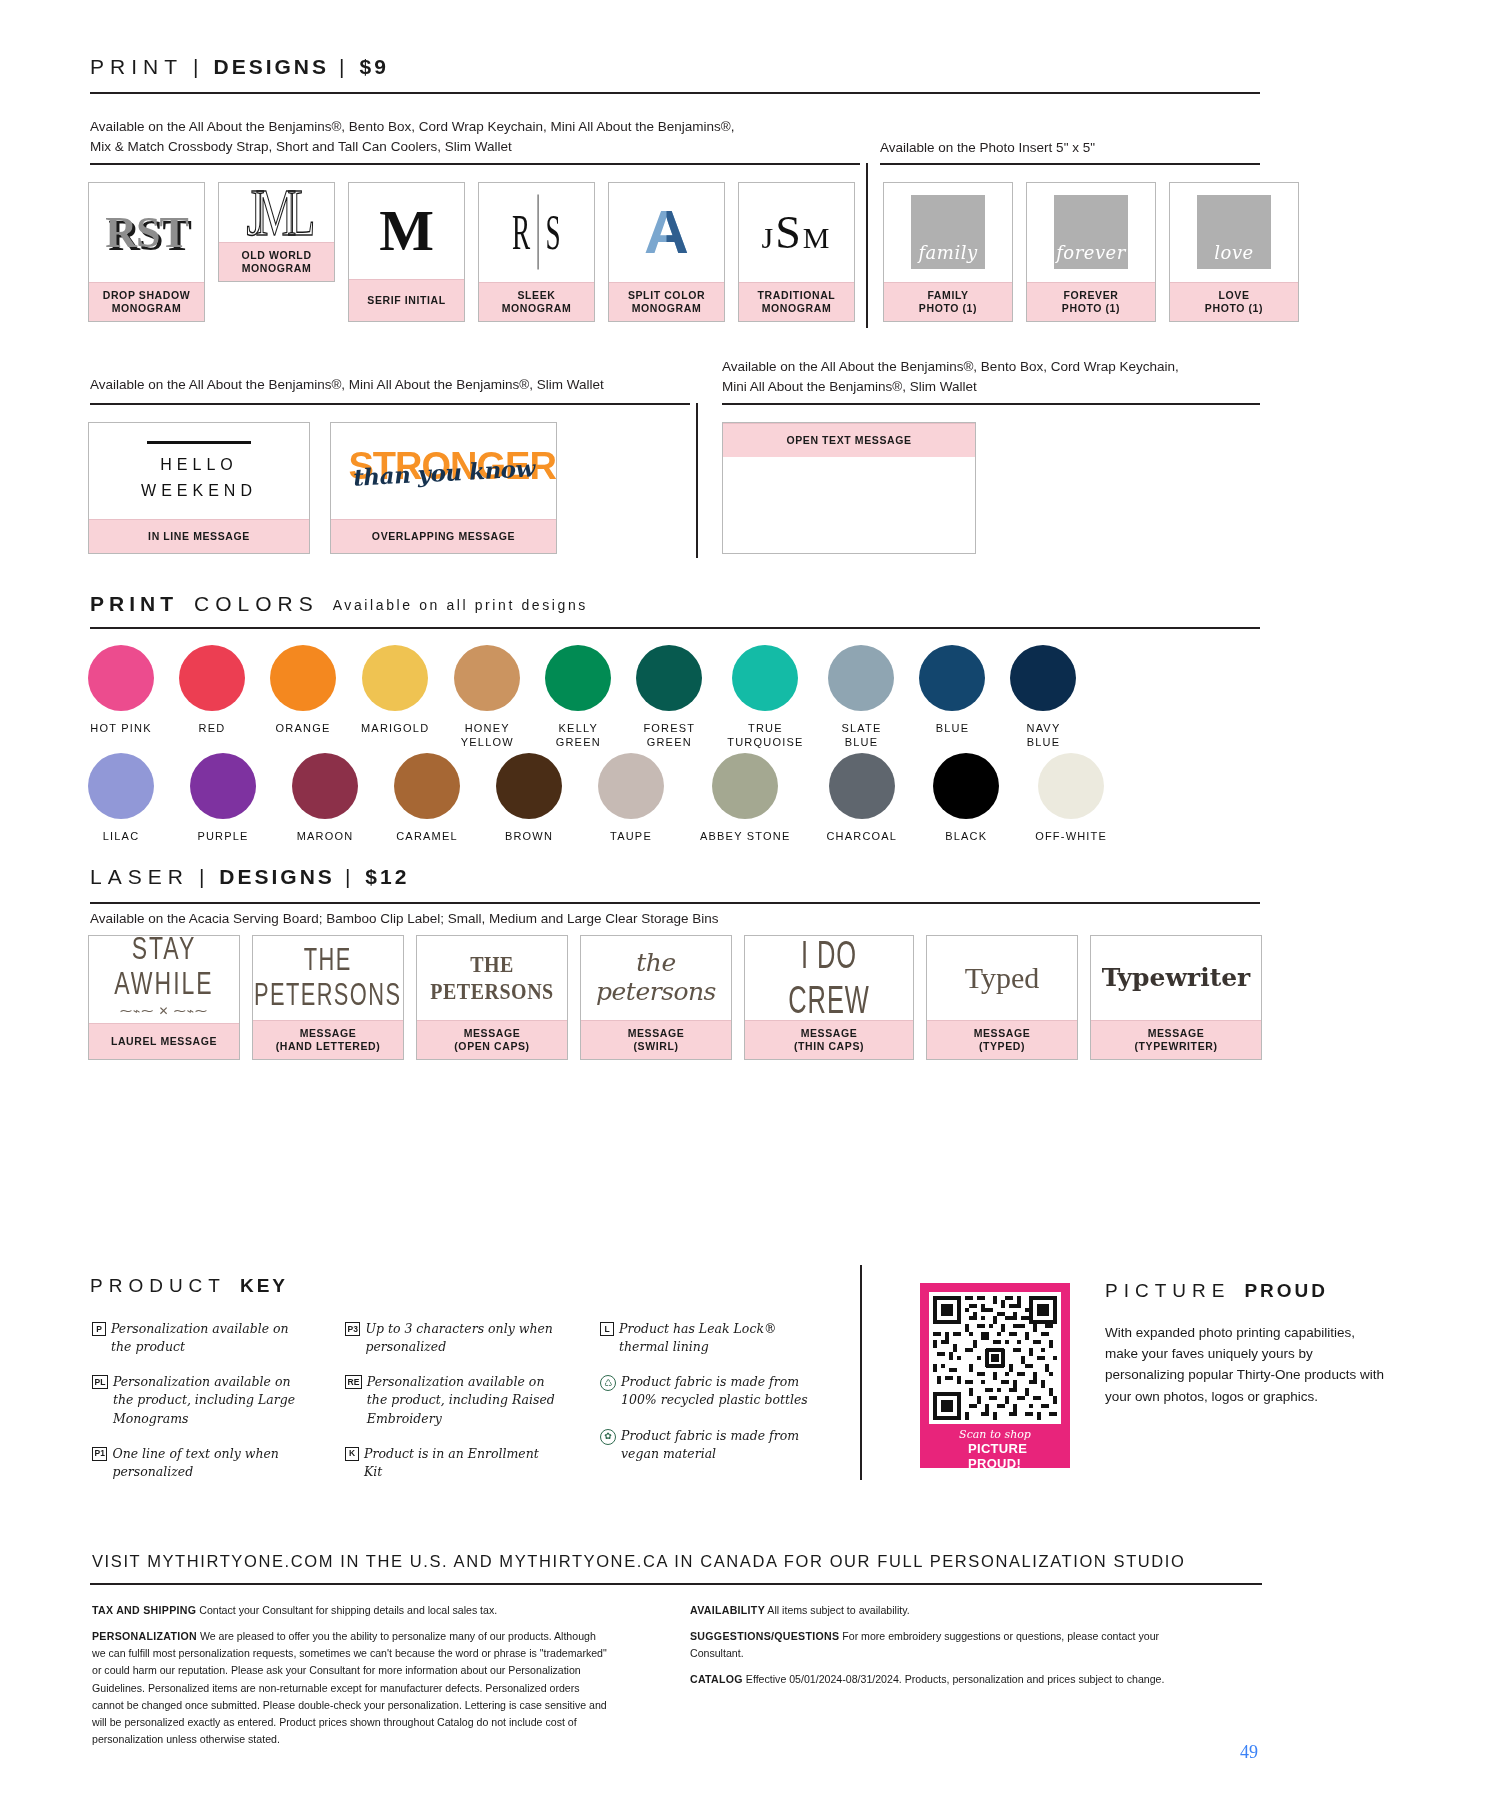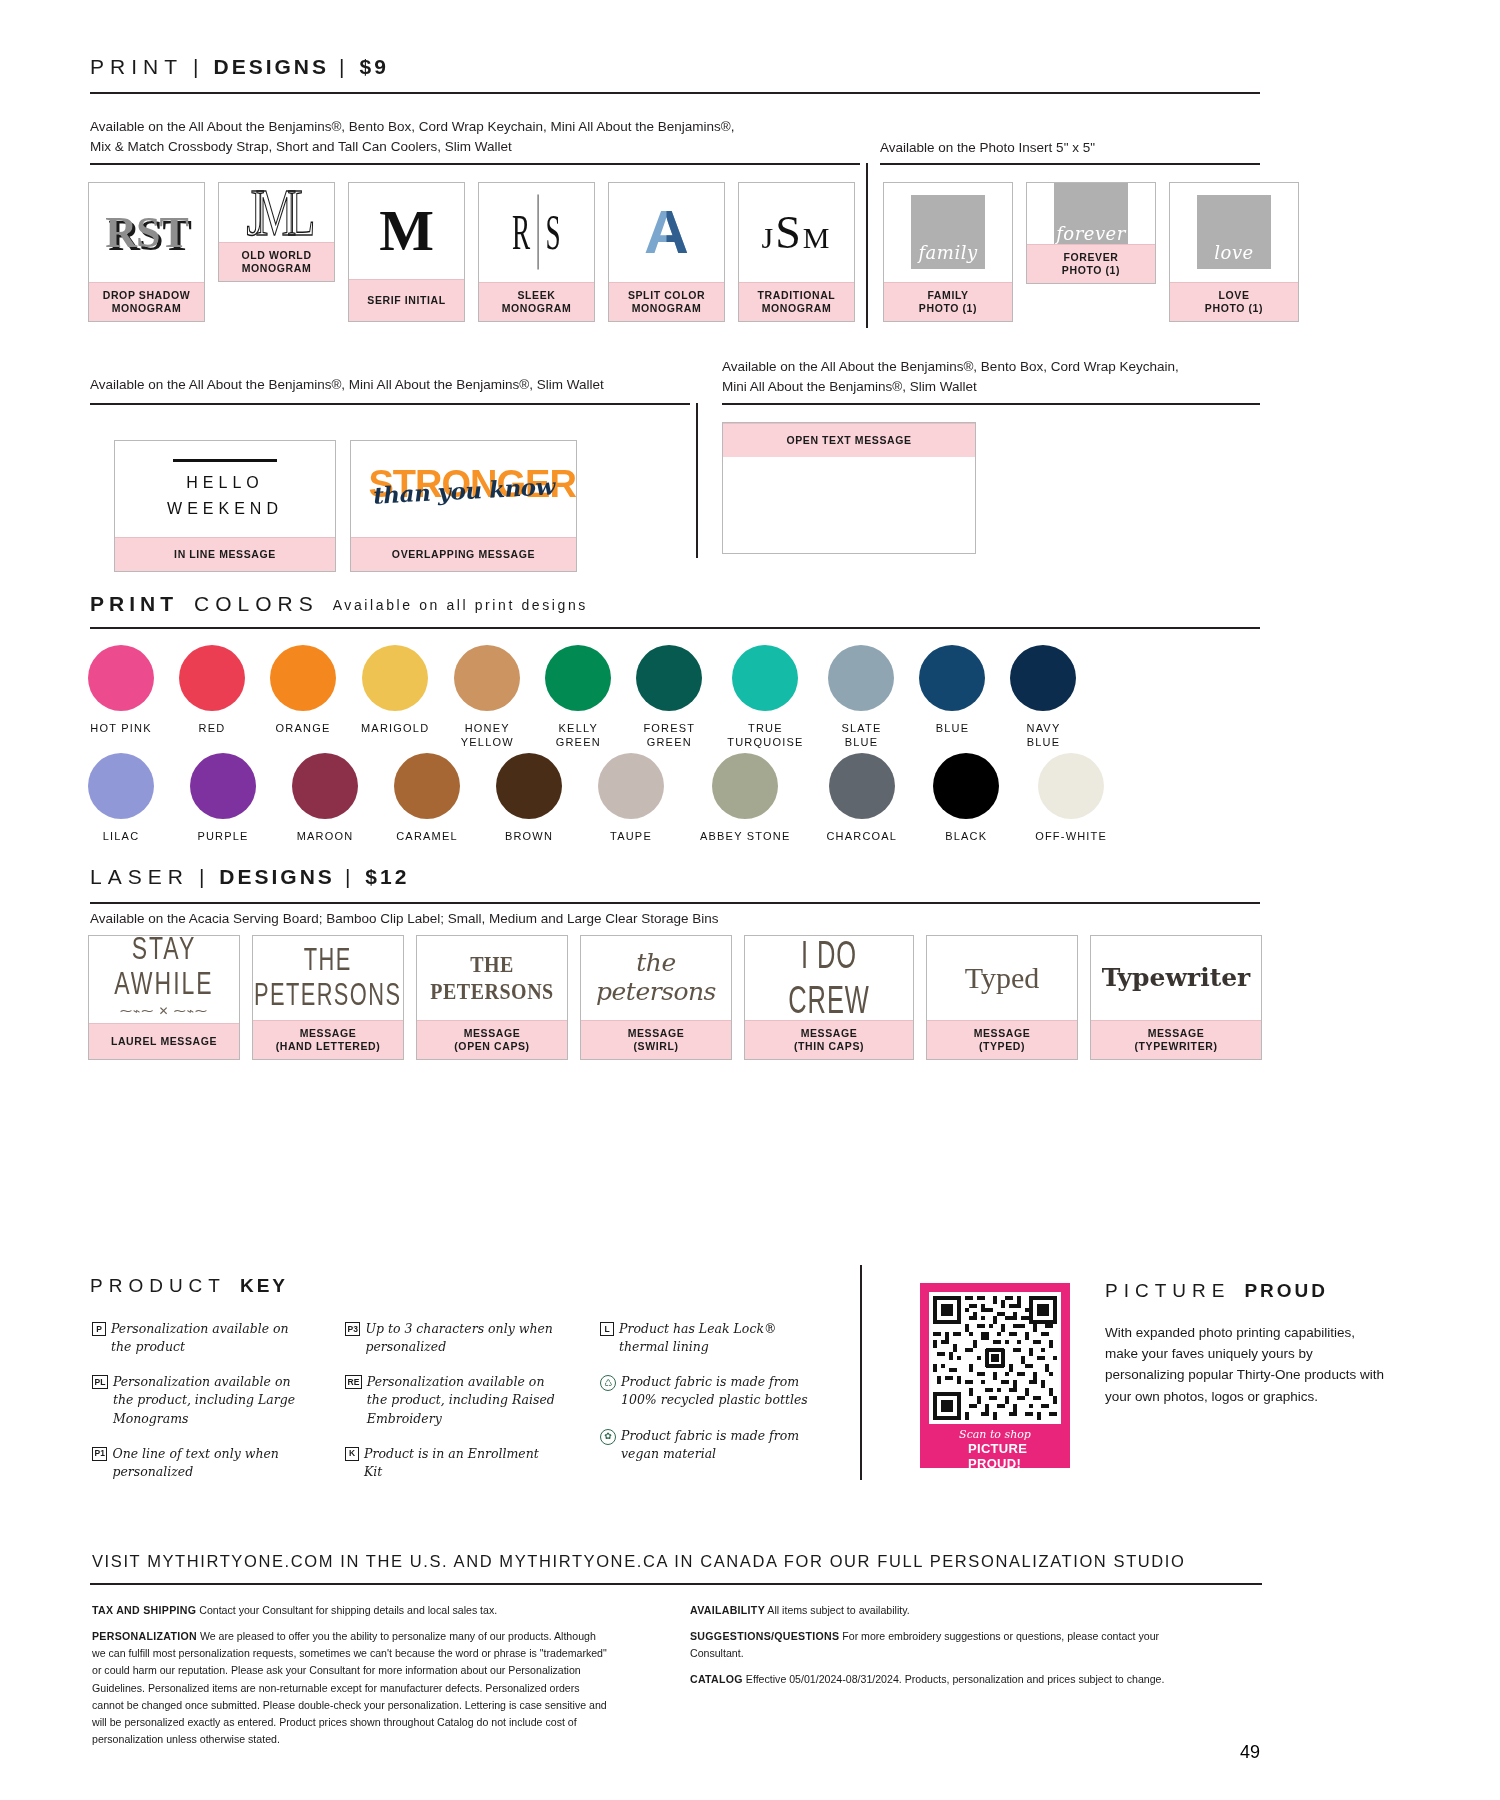--- a/index.html
+++ b/index.html
@@ -166,21 +166,21 @@
   .qr-cap2{color:#fff;font-size:13px;font-weight:700;letter-spacing:.3px;padding-left:39px;}
 
   
   .fine{font-size:10.6px;line-height:1.62;color:#1a1a1a;}
   .fine b{font-weight:700;letter-spacing:.3px;}
   .fine p{margin:0 0 9px 0;}
   .visitline{
     font-size:16.5px;letter-spacing:1.6px;color:#1a1a1a;font-weight:400;
   }
   .visitline b{font-weight:400;text-align:right;}
-  .pageno{font-size:18px;color:#000000;}
+  .pageno{font-size:18px;color:#3b82f6;font-family:Liberation Serif, serif;}
 </style>
 </head>
 <body>
 
 <div class="page">
 
   <div style="position:absolute;left:90px;top:55px;width:1170px;">
     <div class="sect-head">
       <span class="light">PRINT</span>
       <span class="sep">|</span>
@@ -275,21 +275,21 @@
       <div class="art">
         <div class="photo-sq">
           <span>family</span>
         </div>
       </div>
       <div class="cap">
         <div>FAMILY</div>
         <div>PHOTO (1)</div>
       </div>
     </div>
-    <div class="card" style="width:130px;height:102px;">
+    <div class="card" style="width:130px;height:140px;">
       <div class="art">
         <div class="photo-sq">
           <span>forever</span>
         </div>
       </div>
       <div class="cap">
         <div>FOREVER</div>
         <div>PHOTO (1)</div>
       </div>
     </div>
@@ -309,21 +309,21 @@
   <div class="avail" style="position:absolute;left:90px;top:375px;width:600px;">Available on the All About the Benjamins®, Mini All About the Benjamins®, Slim Wallet</div>
   <div class="avail" style="position:absolute;left:722px;top:357px;width:540px;">
     <div>Available on the All About the Benjamins®, Bento Box, Cord Wrap Keychain,</div>
     <div>Mini All About the Benjamins®, Slim Wallet</div>
   </div>
 
   <div style="position:absolute;left:90px;top:403px;width:600px;height:2px;background:#231f20;"></div>
   <div style="position:absolute;left:722px;top:403px;width:538px;height:2px;background:#231f20;"></div>
   <div style="position:absolute;left:696px;top:403px;width:2px;height:155px;background:#231f20;"></div>
 
-  <div style="position:absolute;left:88px;top:440px;display:flex;gap:14px;margin-left:26px;">
+  <div style="position:absolute;left:88px;top:422px;display:flex;gap:20px;">
     <div class="card" style="width:222px;height:132px;">
       <div class="art">
         <div class="msg-inline">
           <div class="hr"></div>
           <div>HELLO</div>
           <div>WEEKEND</div>
         </div>
       </div>
       <div class="cap" style="padding:10px 2px;">IN LINE MESSAGE</div>
     </div>

